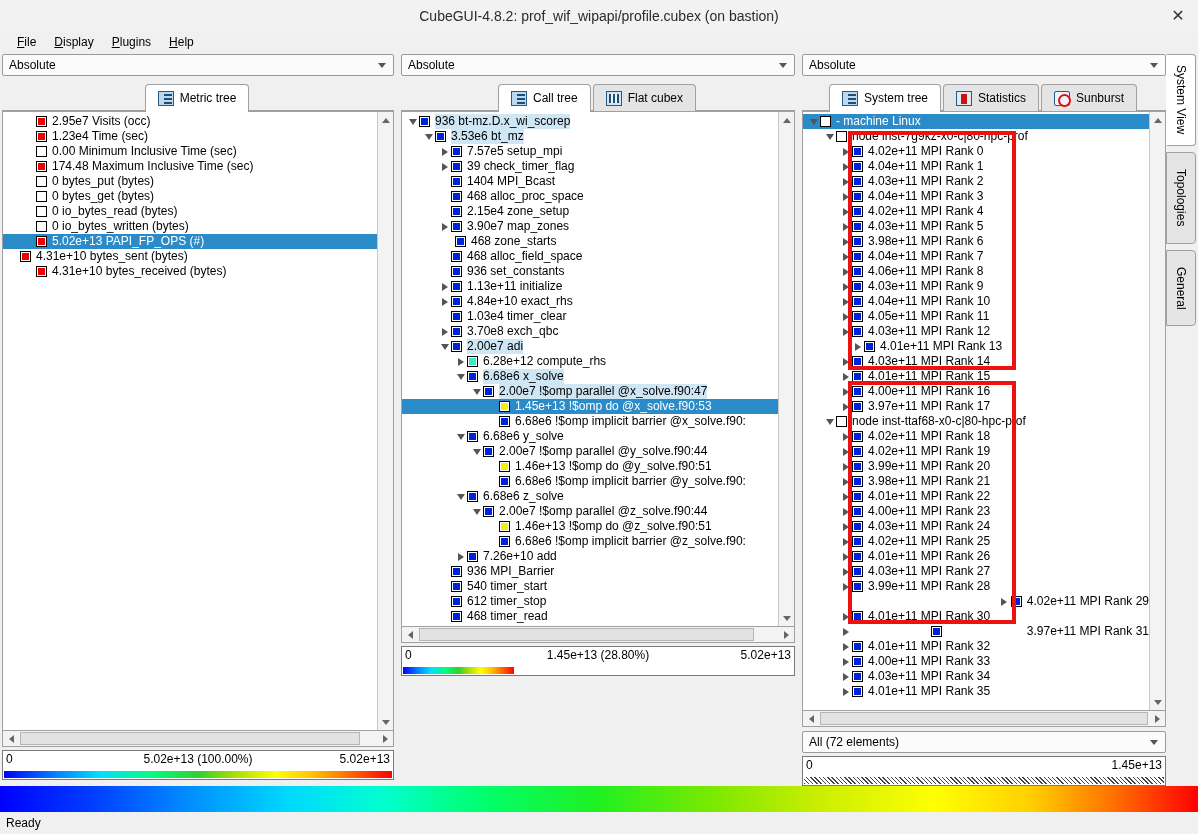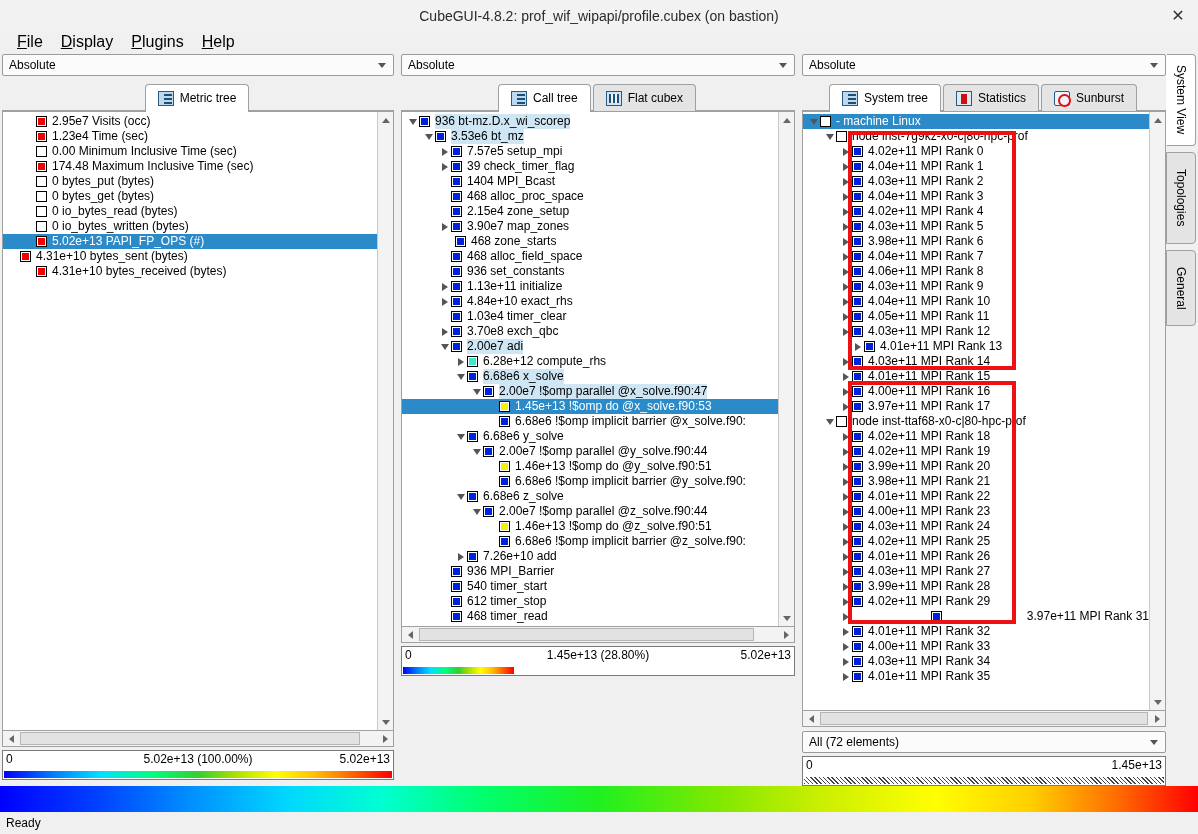--- a/index.html
+++ b/index.html
@@ -26,21 +26,21 @@
     font-size:16px; color:#333; cursor:pointer; line-height:1;
   }
 
   
   .menubar {
     position:absolute; left:0; top:31px; width:1198px; height:22px;
     background:#f0f0f0; display:flex; align-items:center;
     padding-left: 8px;
   }
   .menubar .mi {
-    padding: 2px 9px; font-size:16px; cursor:pointer;
+    padding: 2px 9px; font-size:12px; cursor:pointer;
   }
   .menubar .mi u { text-decoration: underline; }
 
   
   .panel { position:absolute; top:54px; }
   #panel-metric { left:2px; width:392px; }
   #panel-call   { left:401px; width:394px; }
   #panel-system { left:802px; width:364px; }
 
   .combo {
@@ -906,26 +906,33 @@
           <span class="sq filled blue"></span>
           <span class="lbl">4.03e+11 MPI Rank 27</span>
         </div>
         <div class="row" style="padding-left: 36px;">
           <span class="twisty closed">
             <i></i>
           </span>
           <span class="sq filled blue"></span>
           <span class="lbl">3.99e+11 MPI Rank 28</span>
         </div>
-        <div class="row" style="padding-left: 36px;">
+        <div class="row" style="padding-left: 36px; justify-content: flex-end;">
           <span class="twisty closed">
             <i></i>
           </span>
           <span class="sq filled blue"></span>
           <span class="lbl">4.02e+11 MPI Rank 29</span>
+        </div>
+        <div class="row" style="padding-left: 36px;">
+          <span class="twisty closed">
+            <i></i>
+          </span>
+          <span class="sq filled blue"></span>
+          <span class="lbl">4.01e+11 MPI Rank 30</span>
         </div>
         <div class="row" style="padding-left: 36px; justify-content: space-between;">
           <span class="twisty closed">
             <i></i>
           </span>
           <span class="sq filled blue"></span>
           <span class="lbl">3.97e+11 MPI Rank 31</span>
         </div>
         <div class="row" style="padding-left: 36px;">
           <span class="twisty closed">

